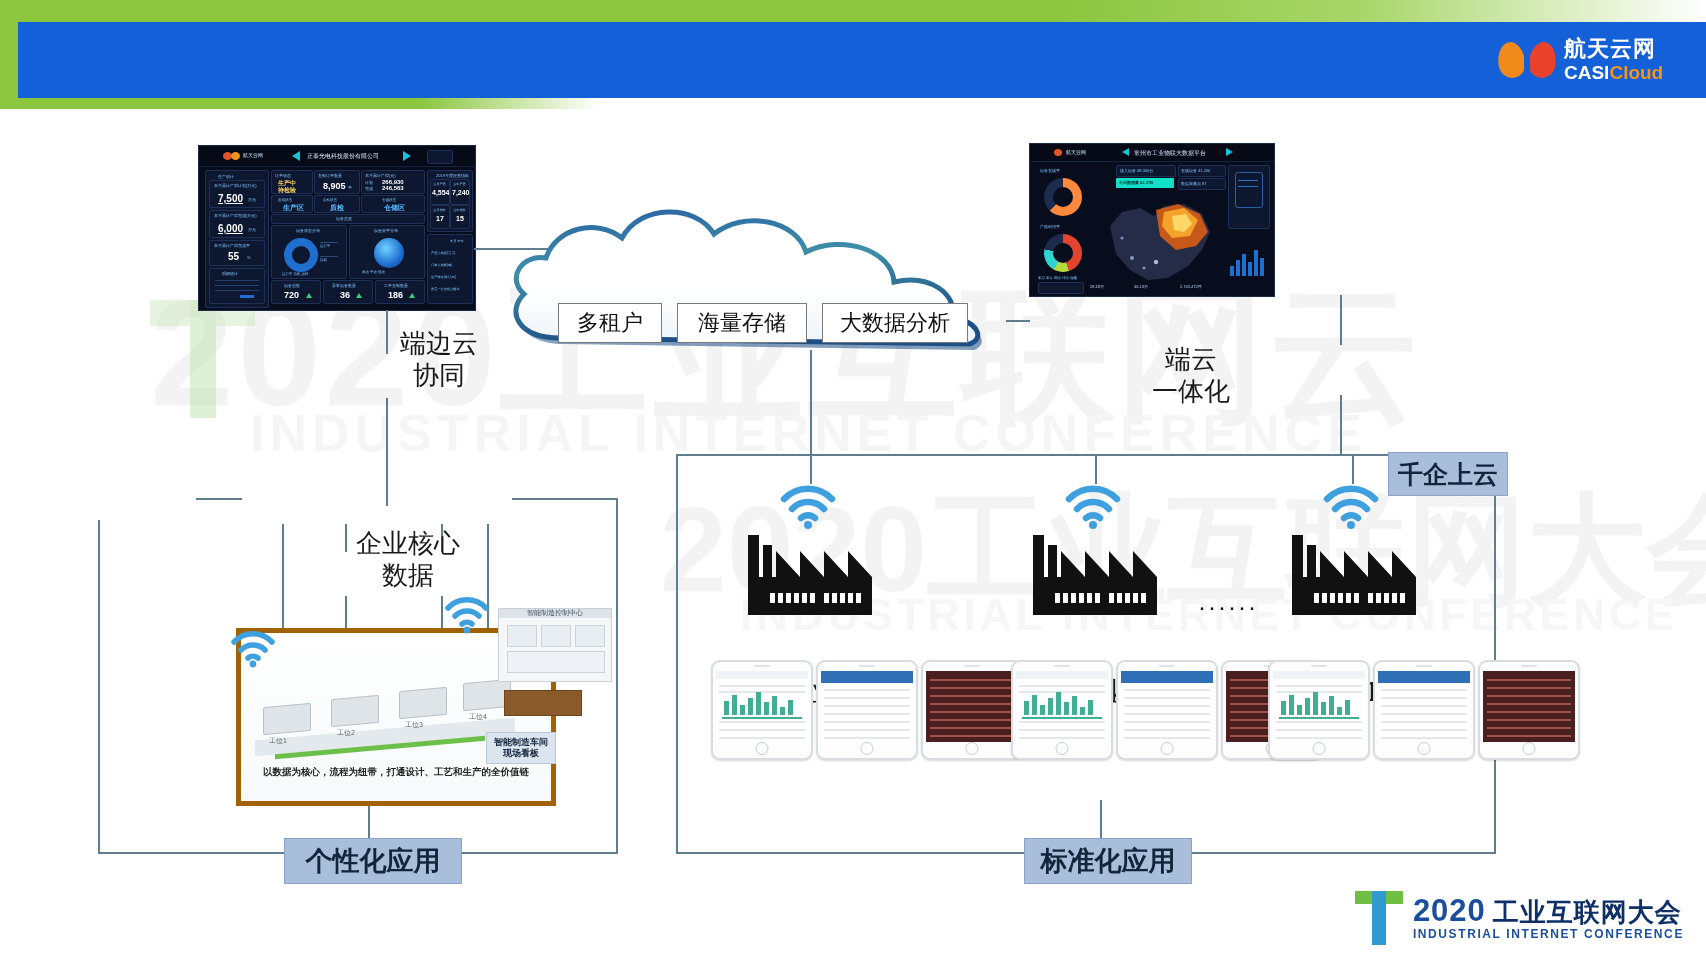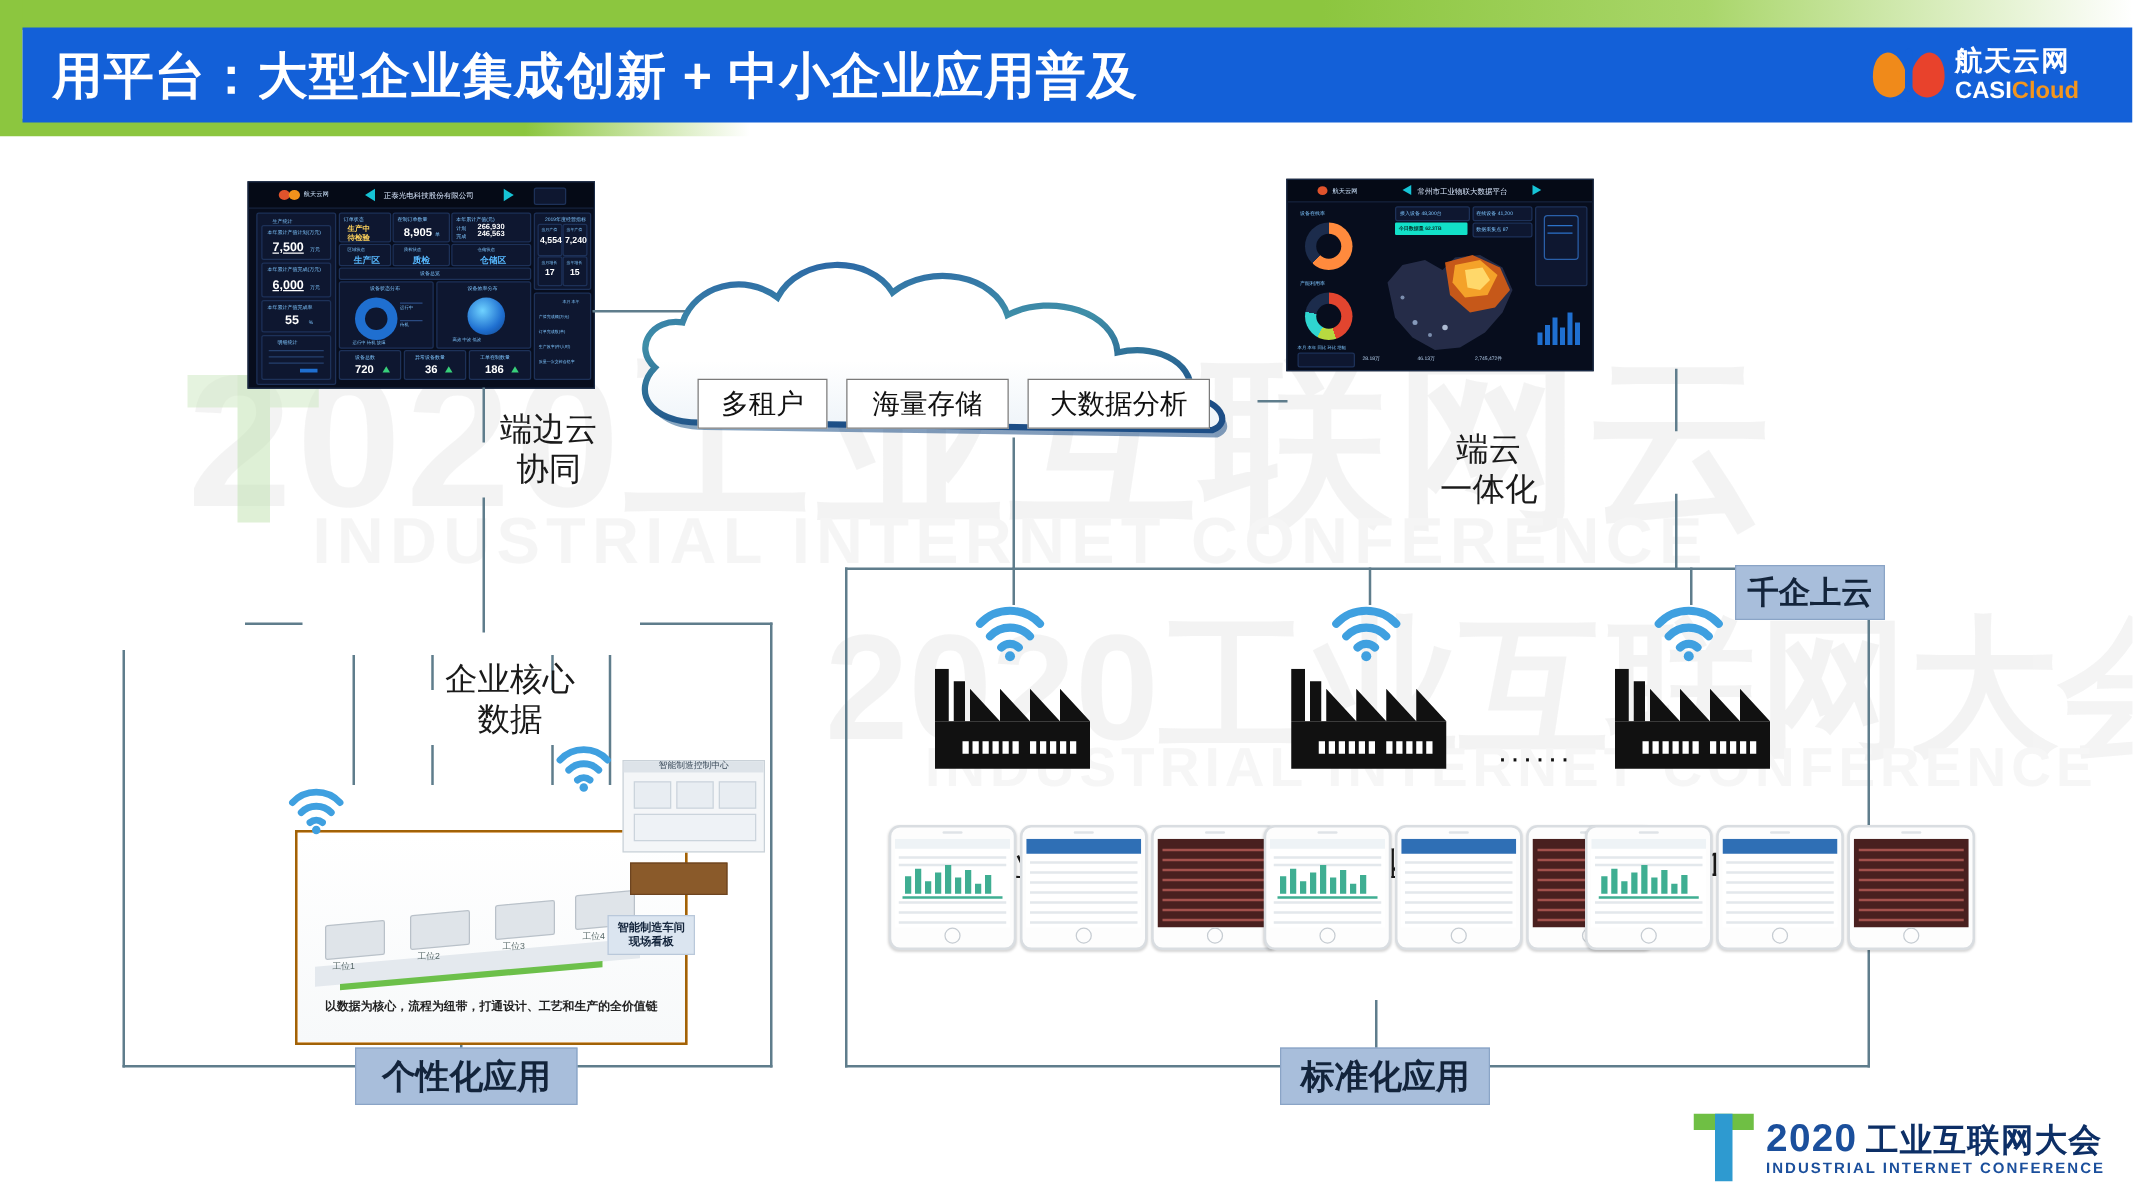--- a/index.html
+++ b/index.html
@@ -89,21 +89,21 @@
 
   
   .dash{position:absolute;background:#070d1d;border:1px solid #1a2a45;overflow:hidden;}
   .dcard{position:absolute;background:#0e1730;border:1px solid #1d3158;border-radius:2px;}
   .dtxt{position:absolute;color:#7fc6ff;white-space:nowrap;}
   .dnum{position:absolute;color:#ffffff;font-weight:bold;white-space:nowrap;}
   .dbar{position:absolute;background:#1f6fd0;}
   .dring{position:absolute;border-radius:50%;}
 
   
-  .ff{position:absolute;background:#fdba74;border:2px solid #a16207;overflow:hidden;margin-top:36px;}
+  .ff{position:absolute;background:#86efac;border:5px solid #a16207;overflow:hidden;}
   .ff-cap{position:absolute;left:0;right:0;bottom:8px;text-align:center;color:#222;font-weight:bold;}
   .mach{position:absolute;background:#dfe4e9;border:1px solid #b9c1c9;border-radius:2px;}
   .belt{position:absolute;background:#6cc04a;}
   .panelimg{position:absolute;background:#f4f6f8;border:1px solid #c9d1d8;}
   .panelimg .ph-hdr{position:absolute;left:0;right:0;top:0;height:9px;background:#dde3e9;}
 
   
   .conf{position:absolute;right:22px;bottom:14px;display:flex;align-items:center;gap:10px;}
   .conf-t{position:relative;width:48px;height:54px;}
   .conf-t .h{position:absolute;left:0;top:0;width:48px;height:13px;background:#6fbf44;}
@@ -116,21 +116,20 @@
 </style>
 </head>
 <body>
 
 <div class="root">
 
   <div class="green-top"></div>
   <div class="green-left"></div>
   <div class="green-bottom"></div>
   <div class="header-bar"></div>
-  <div class="header-title">用平台：大型企业集成创新 + 中小企业应用普及</div>
 
   <div class="casi-logo">
     <div class="casi-mark">
       <div class="lobe l"></div>
         <div class="lobe r"></div>
         <div class="slit"></div>
     </div>
     <div class="casi-text">
       <div class="casi-cn">航天云网</div>
       <div class="casi-en">

